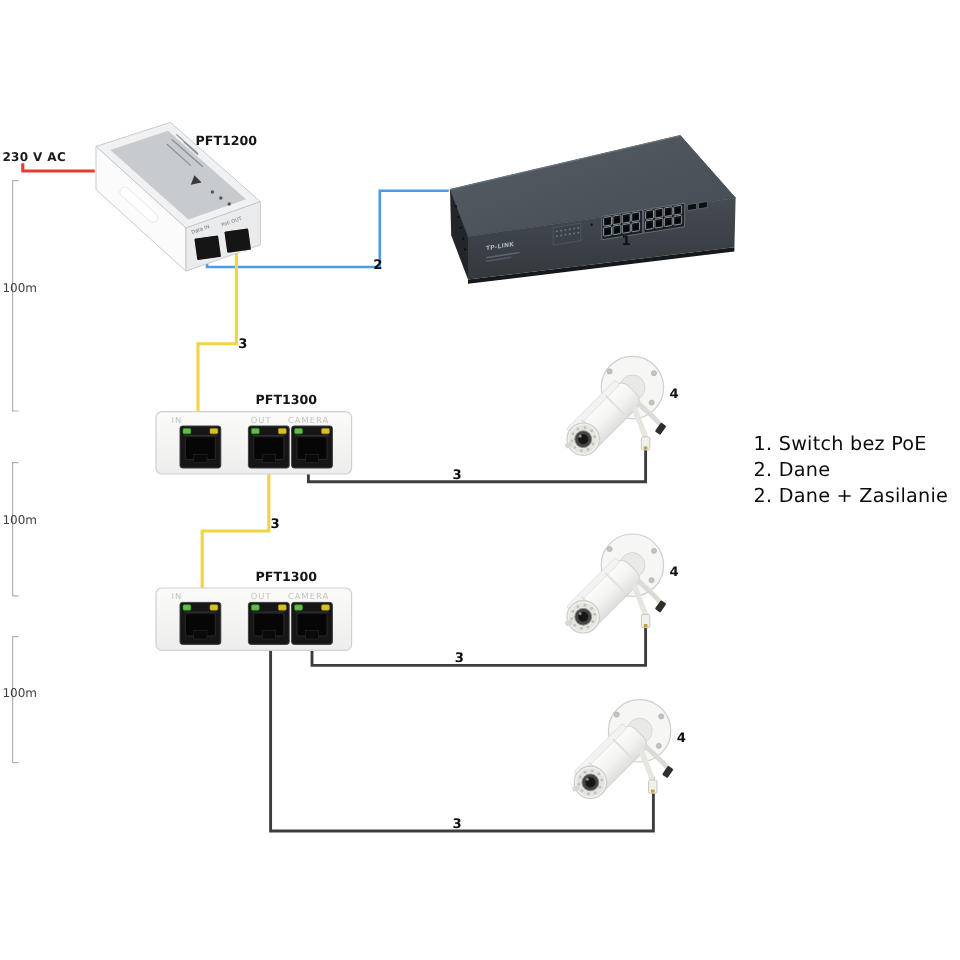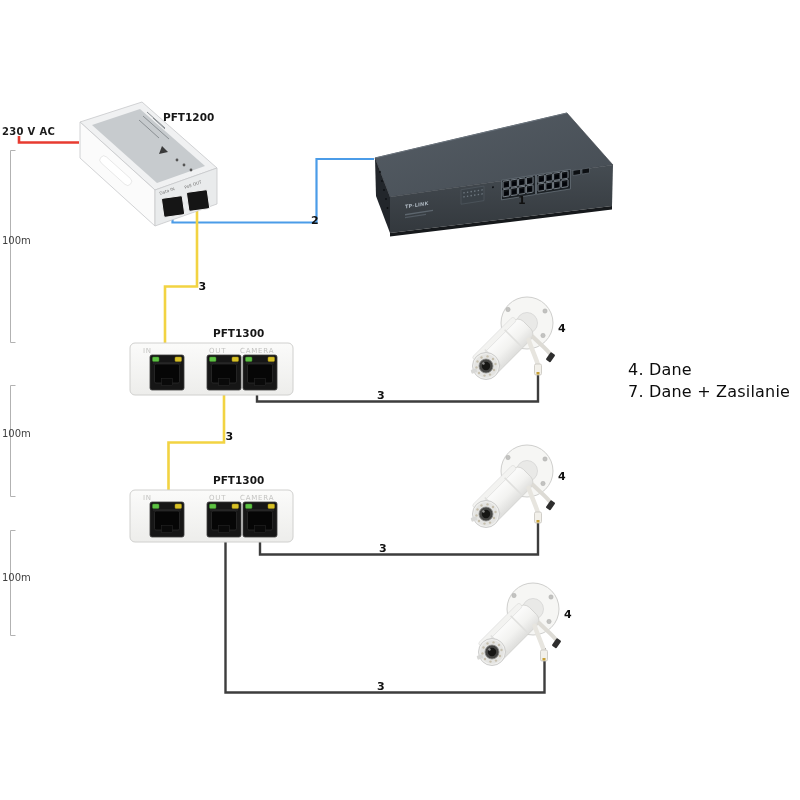--- a/index.html
+++ b/index.html
@@ -232,15 +232,16 @@
     <text x="198.5" y="290">3</text>
     <text x="225.5" y="440">3</text>
     <text x="377" y="399">3</text>
     <text x="379" y="552">3</text>
     <text x="377" y="690">3</text>
   </g>
 </svg>
 </div>
 
 <div class="legend">
-  <div>4. Dane</div>
-  <div>7. Dane + Zasilanie</div>
+  <div>1. Switch bez PoE</div>
+  <div>2. Dane</div>
+  <div>2. Dane + Zasilanie</div>
 </div>
 
 </body></html>

